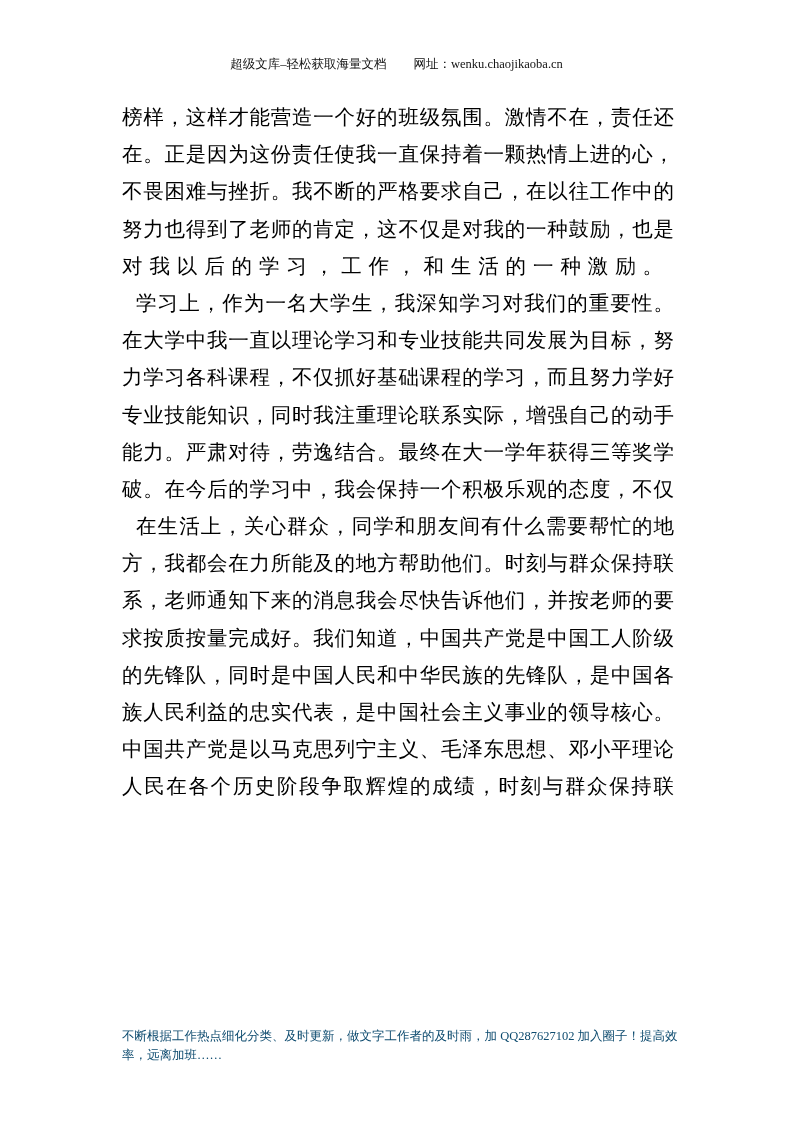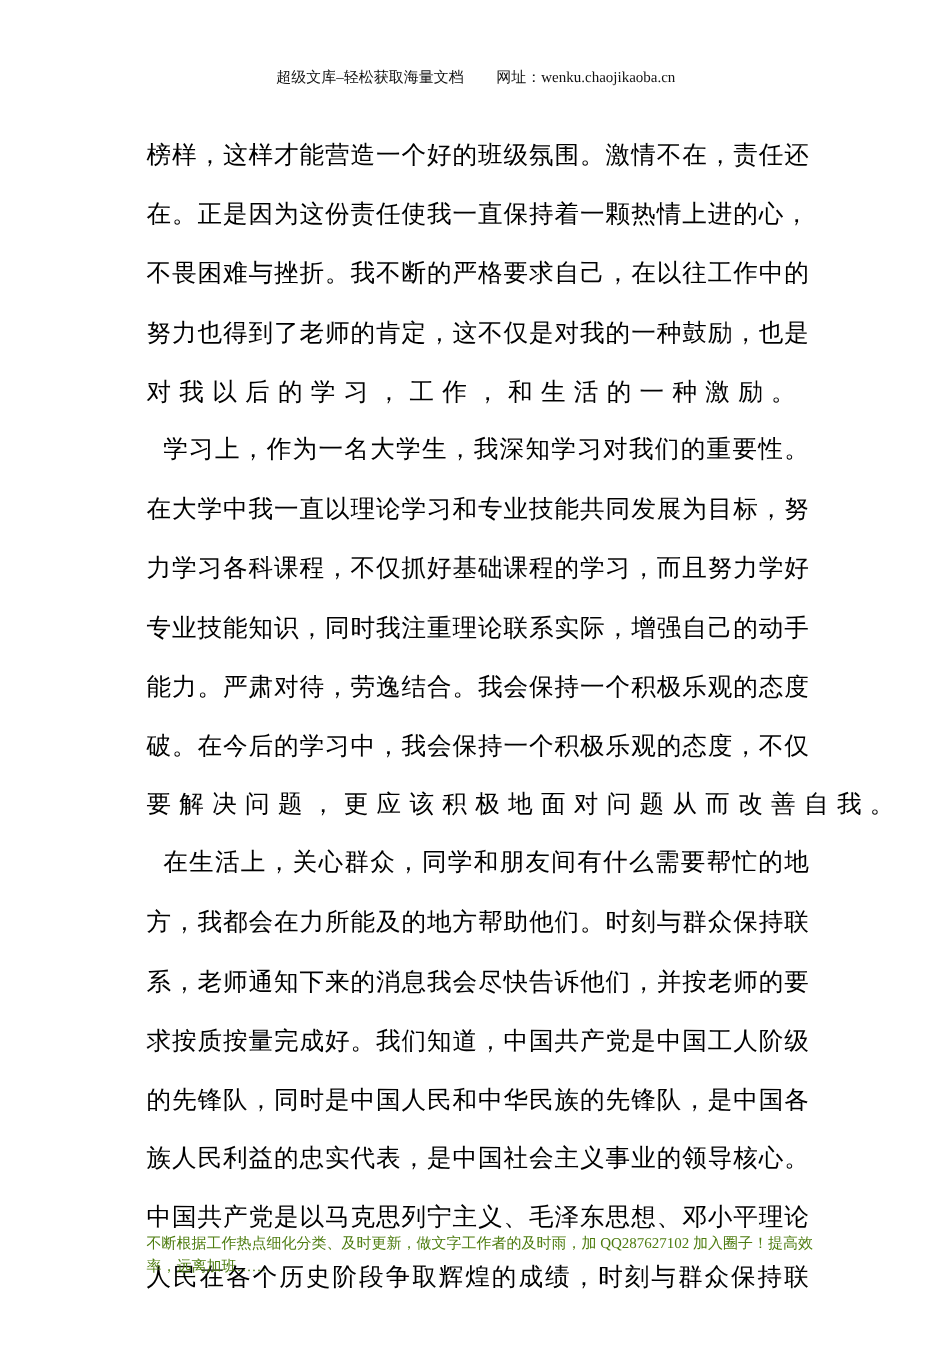--- a/index.html
+++ b/index.html
@@ -36,38 +36,37 @@
     }
     .line {
       display: block;
       height: 37.2px;
       line-height: 37.2px;
       font-size: 20.5px;
       white-space: nowrap;
       text-align: justify;
       text-align-last: justify;
       letter-spacing: 0;
-      margin-top: 12px;
     }
     .line.last {
       text-align-last: left;
       letter-spacing: 6.9px;
     }
     .line.indent {
       padding-left: 14px;
       font-family: Liberation Serif, serif;
     }
     .page-footer {
       position: absolute;
       top: 1027px;
       left: 122px;
       width: 556px;
       font-size: 12.5px;
       line-height: 19px;
-      color: #4d7c0f;
+      color: #0c4a6e;
       font-family: "Liberation Serif", "DejaVu Serif", serif;
     }
   </style>
 </head>
 <body>
 
 <div class="page-header">
   <span class="site-name">超级文库–轻松获取海量文档</span>
   <span class="site-url">网址：wenku.chaojikaoba.cn</span>
 </div>
@@ -80,23 +79,22 @@
     <span class="line">不畏困难与挫折。我不断的严格要求自己，在以往工作中的</span>
     <span class="line">努力也得到了老师的肯定，这不仅是对我的一种鼓励，也是</span>
     <span class="line last">对我以后的学习，工作，和生活的一种激励。</span>
   </div>
 
   <div>
     <span class="line indent">学习上，作为一名大学生，我深知学习对我们的重要性。</span>
     <span class="line">在大学中我一直以理论学习和专业技能共同发展为目标，努</span>
     <span class="line">力学习各科课程，不仅抓好基础课程的学习，而且努力学好</span>
     <span class="line">专业技能知识，同时我注重理论联系实际，增强自己的动手</span>
-    <span class="line">能力。严肃对待，劳逸结合。我会保持一个积极乐观的态度</span>
+    <span class="line">能力。严肃对待，劳逸结合。最终在大一学年获得三等奖学</span>
     <span class="line">破。在今后的学习中，我会保持一个积极乐观的态度，不仅</span>
-    <span class="line last">要解决问题，更应该积极地面对问题从而改善自我。</span>
   </div>
 
   <div>
     <span class="line indent">在生活上，关心群众，同学和朋友间有什么需要帮忙的地</span>
     <span class="line">方，我都会在力所能及的地方帮助他们。时刻与群众保持联</span>
     <span class="line">系，老师通知下来的消息我会尽快告诉他们，并按老师的要</span>
     <span class="line">求按质按量完成好。我们知道，中国共产党是中国工人阶级</span>
     <span class="line">的先锋队，同时是中国人民和中华民族的先锋队，是中国各</span>
     <span class="line">族人民利益的忠实代表，是中国社会主义事业的领导核心。</span>
     <span class="line">中国共产党是以马克思列宁主义、毛泽东思想、邓小平理论</span>

